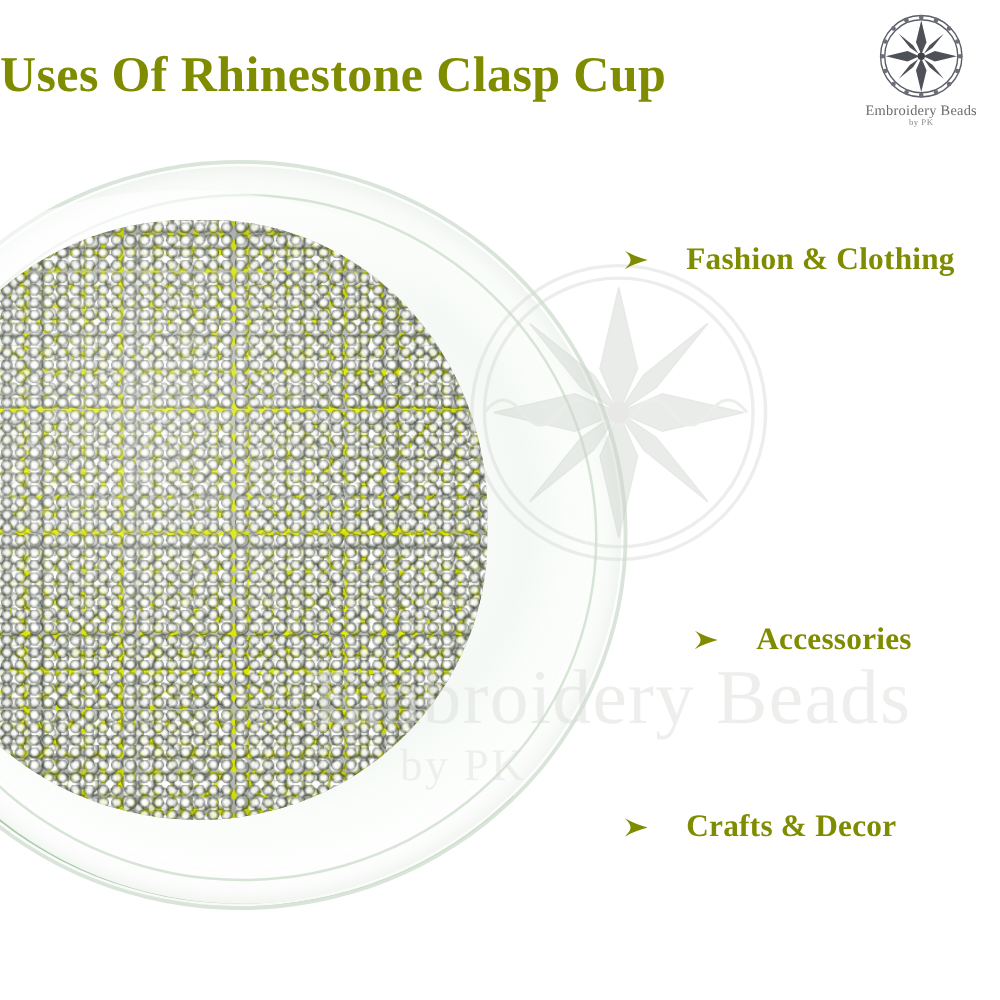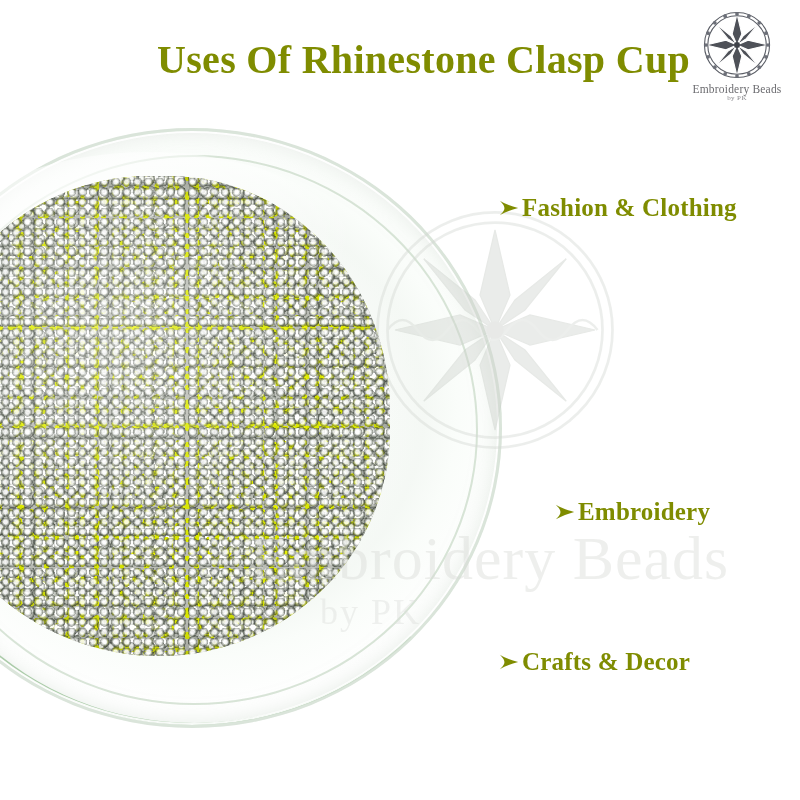--- a/index.html
+++ b/index.html
@@ -18,21 +18,21 @@
     overflow: hidden;
     background: #ffffff;
   }
 
   
   #page-title {
     position: absolute;
     left: 0;
     top: 38px;
     width: 690px;
-    text-align: right;
+    text-align: left;
     font-family: "Liberation Serif", "DejaVu Serif", serif;
     font-size: 40px;
     font-weight: 700;
     letter-spacing: 0.3px;
     color: #7f8c00;
     line-height: 1.1;
     white-space: nowrap;
   }
 
   
@@ -225,21 +225,21 @@
     position: absolute;
     left: 480px;
     top: 170px;
     width: 320px;
     height: 530px;
   }
   .use-item {
     position: absolute;
     display: flex;
     align-items: center;
-    gap: 2px;
+    gap: 29px;
     white-space: nowrap;
   }
   .use-arrow {
     display: inline-block;
     width: 22px;
     height: 22px;
     flex: 0 0 auto;
     color: #7f8c00;
     line-height: 0;
   }
@@ -355,21 +355,21 @@
       <span class="use-label">Fashion &amp; Clothing</span>
     </div>
 
 
     <div class="use-item" id="use-2">
       <span class="use-arrow">
         <svg viewBox="0 0 24 24" width="22" height="22" aria-hidden="true">
           <path d="M2 4 C9 8, 15 10, 22 12 C15 14, 9 16, 2 20 C6 16, 7 14, 7 12 C7 10, 6 8, 2 4 Z" fill="#7f8c00"></path>
         </svg>
       </span>
-      <span class="use-label">Embroidery</span>
+      <span class="use-label">Accessories</span>
     </div>
 
     <div class="use-item" id="use-3">
       <span class="use-arrow">
         <svg viewBox="0 0 24 24" width="22" height="22" aria-hidden="true">
           <path d="M2 4 C9 8, 15 10, 22 12 C15 14, 9 16, 2 20 C6 16, 7 14, 7 12 C7 10, 6 8, 2 4 Z" fill="#7f8c00"></path>
         </svg>
       </span>
       <span class="use-label">Crafts &amp; Decor</span>
     </div>

